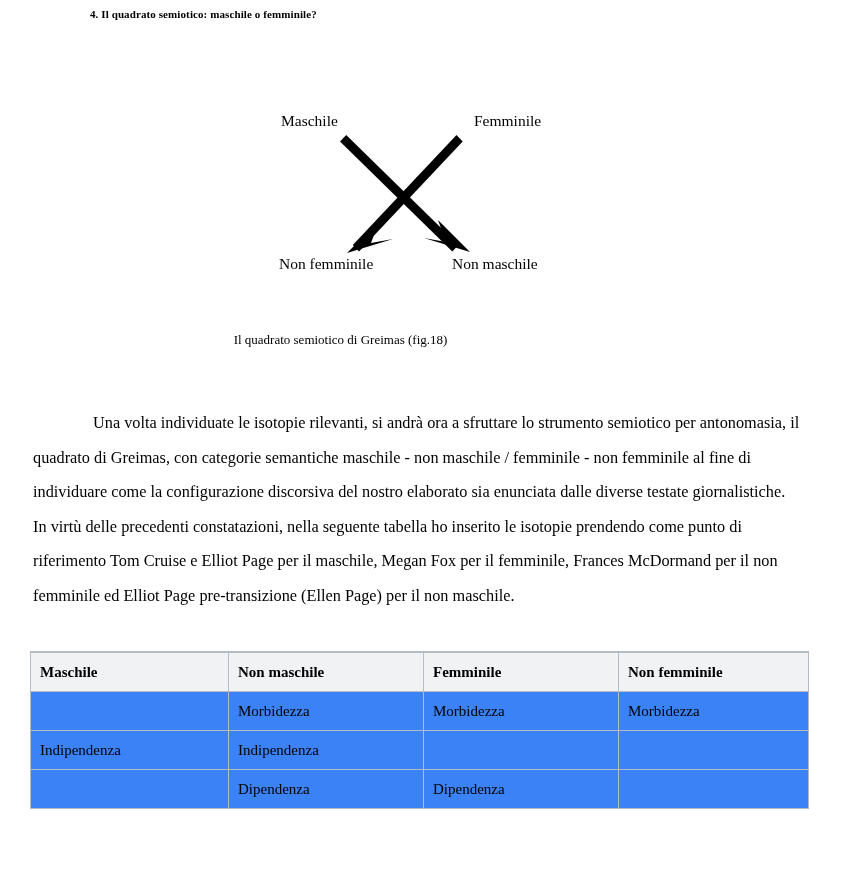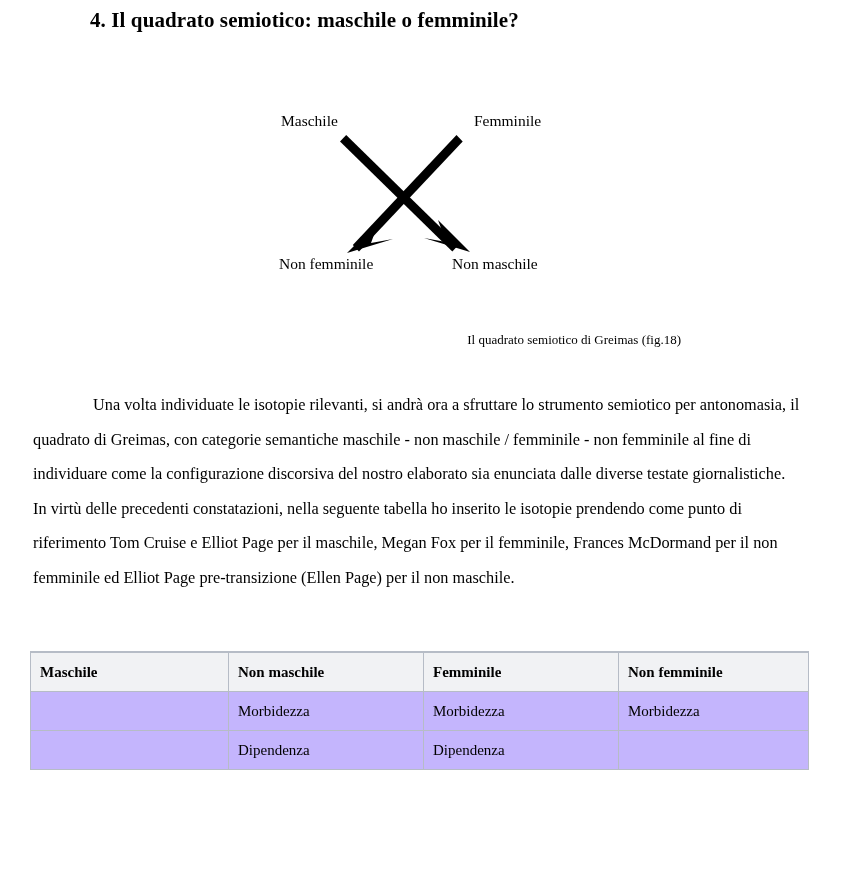--- a/index.html
+++ b/index.html
@@ -14,21 +14,21 @@
     color: #000000;
     overflow: hidden;
     position: relative;
   }
 
   
   .section-heading {
     position: absolute;
     left: 90px;
     top: 8px;
-    font-size: 21px;
+    font-size: 11px;
     font-weight: bold;
     letter-spacing: 0.1px;
     white-space: nowrap;
   }
 
   
   .figure {
     position: absolute;
     left: 0;
     top: 100px;
@@ -49,36 +49,37 @@
     position: absolute;
     left: 320px;
     top: 30px;
   }
 
   .figure-caption {
     position: absolute;
     left: 0;
     top: 232px;
     width: 681px;
-    text-align: right;
+    text-align: center;
     font-size: 13px;
   }
 
   
   .body-text {
     position: absolute;
     left: 33px;
     top: 388px;
     width: 778px;
     font-size: 16.3px;
     line-height: 34.5px;
     text-align: left;
   }
   .para-indent {
     text-indent: 60px;
+    margin-top: 18px;
   }
   .para-plain {
     text-indent: 0;
   }
 
   
   .iso-table-wrap {
     position: absolute;
     left: 30px;
     top: 651px;
@@ -104,21 +105,21 @@
     text-align: left;
     overflow: hidden;
     white-space: nowrap;
   }
   table.iso-table th {
     background: #f1f2f4;
     font-weight: bold;
     border-top: 2px solid #b6bcc6;
   }
   table.iso-table td {
-    background: #c4b5fd;
+    background: #3b82f6;
   }
   table.iso-table tr.row-sep td {
     border-top: 1px solid #b6bcc6;
   }
 </style>
 </head>
 <body>
 
 <div class="section-heading">4. Il quadrato semiotico: maschile o femminile?</div>
 
@@ -172,20 +173,26 @@
       </tr>
     </thead>
     <tbody>
       <tr class="row-sep">
         <td></td>
         <td>Morbidezza</td>
         <td>Morbidezza</td>
         <td>Morbidezza</td>
       </tr>
       <tr class="row-sep">
+        <td>Indipendenza</td>
+        <td>Indipendenza</td>
+        <td></td>
+        <td></td>
+      </tr>
+      <tr class="row-sep">
         <td></td>
         <td>Dipendenza</td>
         <td>Dipendenza</td>
         <td></td>
       </tr>
     </tbody>
   </table>
 </div>
 
 </body></html>

